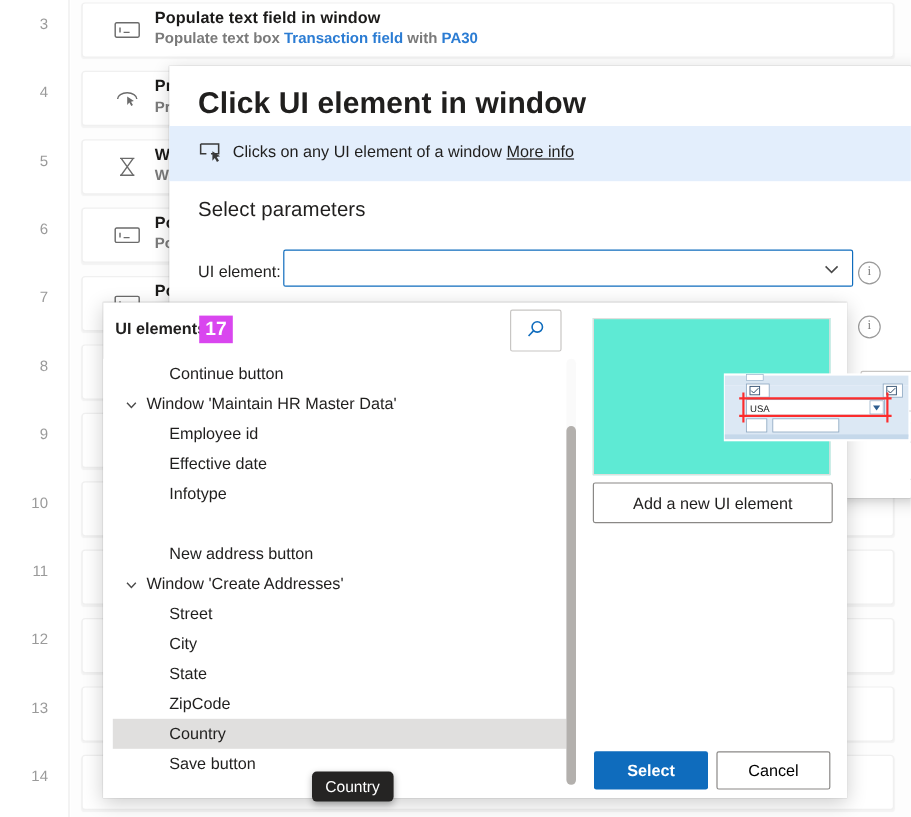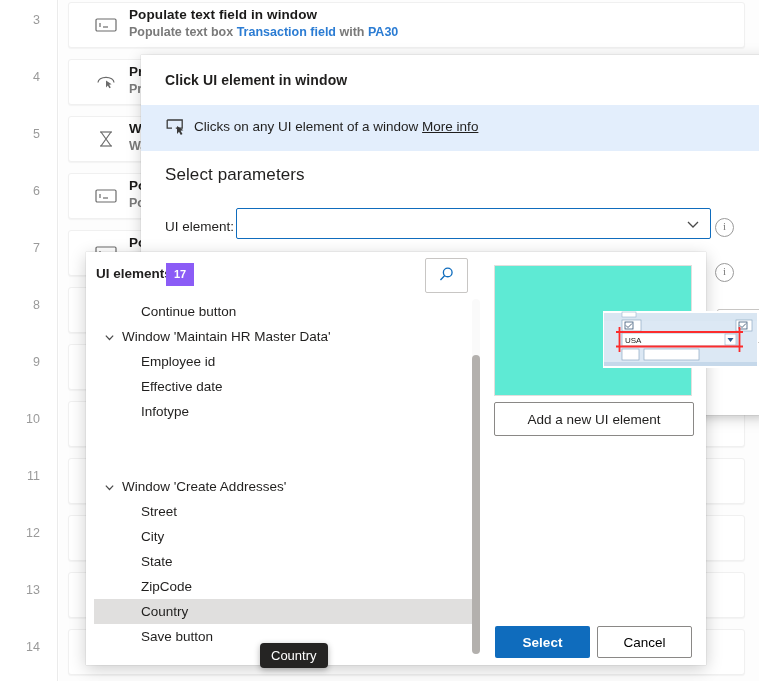--- a/index.html
+++ b/index.html
@@ -42,21 +42,21 @@
   }
   #resize-grip{position:absolute;left:730px;top:397px;width:12px;height:12px;opacity:.55;}
 
   
   #dialog{
     position:absolute;left:141px;top:55px;width:640px;height:360px;
     background:#fff;
     box-shadow:0 3px 14px rgba(0,0,0,.18), 0 0 1px rgba(0,0,0,.25);
   }
   #dlg-title{
-    position:absolute;left:24px;top:17px;font-size:14px;color:#201f1e;
+    position:absolute;left:24px;top:17px;font-size:25px;color:#201f1e;
     font-weight:600;letter-spacing:.1px;
   }
   #dlg-banner{
     position:absolute;left:0;top:50px;width:640px;height:46px;background:#e3eefc;
   }
   #banner-icon{position:absolute;left:25px;top:13px;width:20px;height:17px;color:#3a3a3a;}
   #banner-text{position:absolute;left:53px;top:14px;font-size:13.5px;color:#201f1e;}
   #banner-text .mi{color:#201f1e;text-decoration:underline;cursor:pointer;}
 
   #sec-title{position:absolute;left:24px;top:110px;font-size:17px;color:#201f1e;letter-spacing:.1px;}
@@ -81,21 +81,21 @@
 
   
   #picker{
     position:absolute;left:86px;top:252px;width:620px;height:413px;
     background:#fff;
     box-shadow:0 4px 16px rgba(0,0,0,.20), 0 0 1px rgba(0,0,0,.25);
   }
   #picker-title{position:absolute;left:10px;top:14px;font-size:13.5px;font-weight:600;color:#201f1e;}
   #picker-badge{
     position:absolute;left:80px;top:11px;min-width:28px;height:23px;
-    background:#8b5cf6;color:#ffffff;font-size:11px;font-weight:600;
+    background:#d946ef;color:#ffffff;font-size:16px;font-weight:600;
     text-align:center;line-height:23px;
   }
   #search-btn{
     position:absolute;left:339px;top:6px;width:41px;height:33px;background:#fff;
     border:1px solid #c8c6c4;border-radius:2px;display:flex;align-items:center;justify-content:center;
     cursor:pointer;
   }
   #search-btn svg{color:#0f6cbd;}
 
   #tree{
@@ -293,20 +293,23 @@
         <span class="tlabel">Window 'Maintain HR Master Data'</span>
       </div>
       <div class="tnode lvl2" style="top: 50px;">
         <span class="tlabel">Employee id</span>
       </div>
       <div class="tnode lvl2" style="top: 75px;">
         <span class="tlabel">Effective date</span>
       </div>
       <div class="tnode lvl2" style="top: 100px;">
         <span class="tlabel">Infotype</span>
+      </div>
+      <div class="tnode lvl2" style="top: 150px;">
+        <span class="tlabel">New address button</span>
       </div>
       <div class="tnode lvl1" style="top: 175px;">
         <span class="chev"><svg viewBox="0 0 12 12" width="11" height="11" fill="none" stroke="currentColor" stroke-width="1.3" style="vertical-align:middle">
             <path d="M2 4 L6 8.2 L10 4"></path>
           </svg></span>
         <span class="tlabel">Window 'Create Addresses'</span>
       </div>
       <div class="tnode lvl2" style="top: 200px;">
         <span class="tlabel">Street</span>
       </div>

